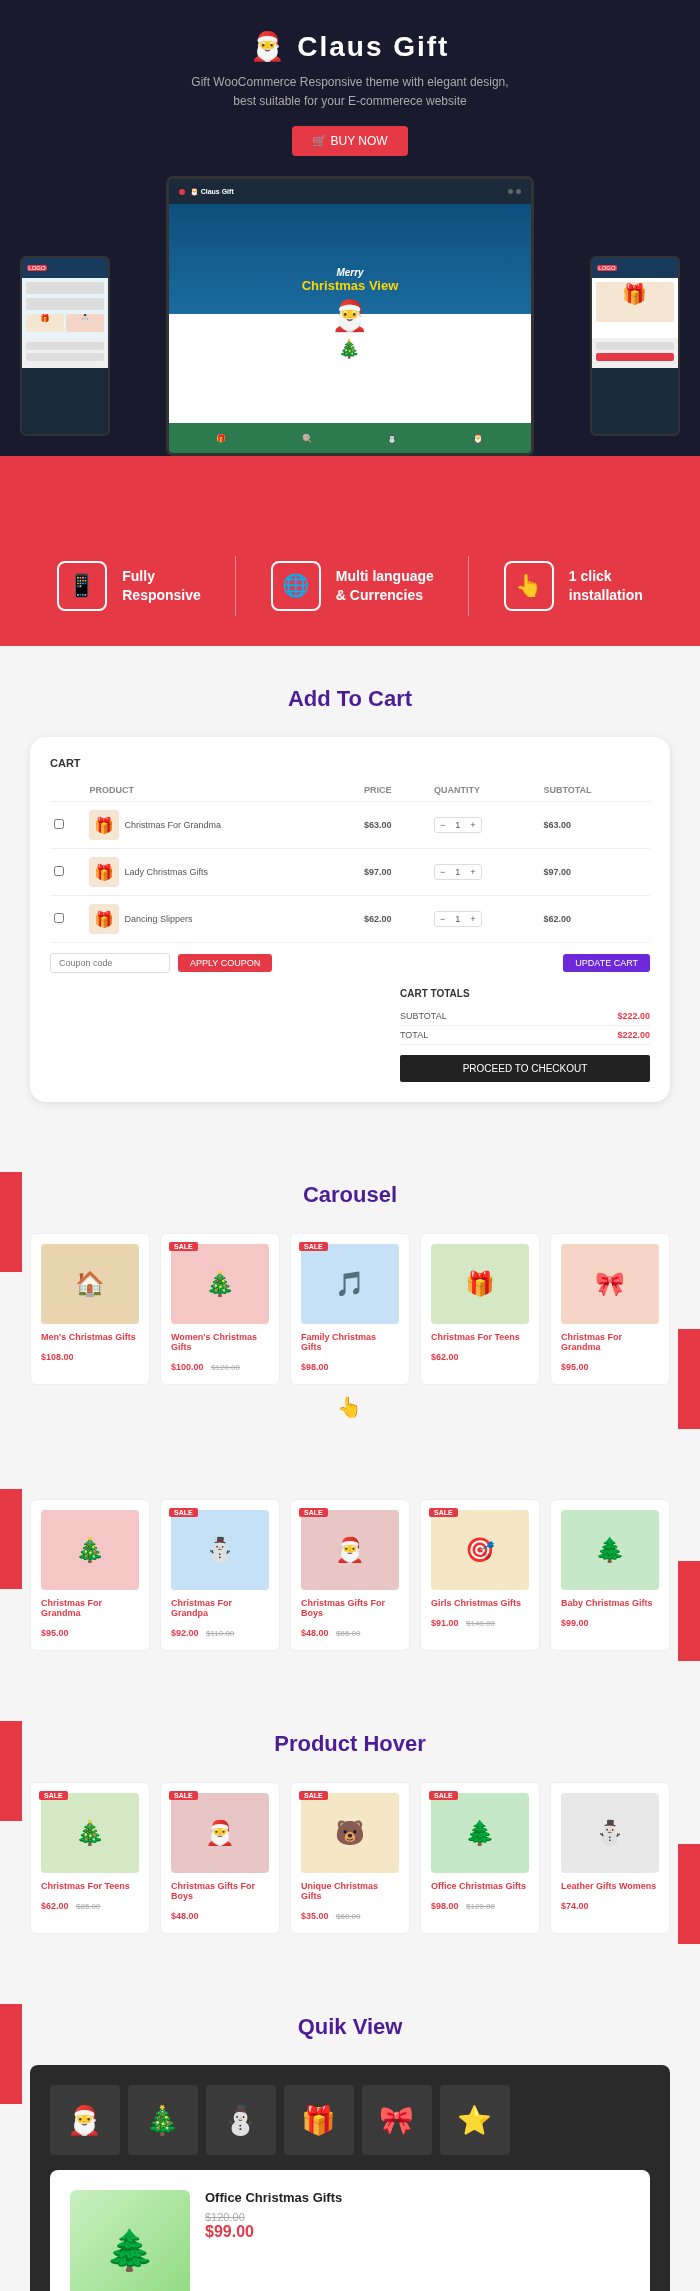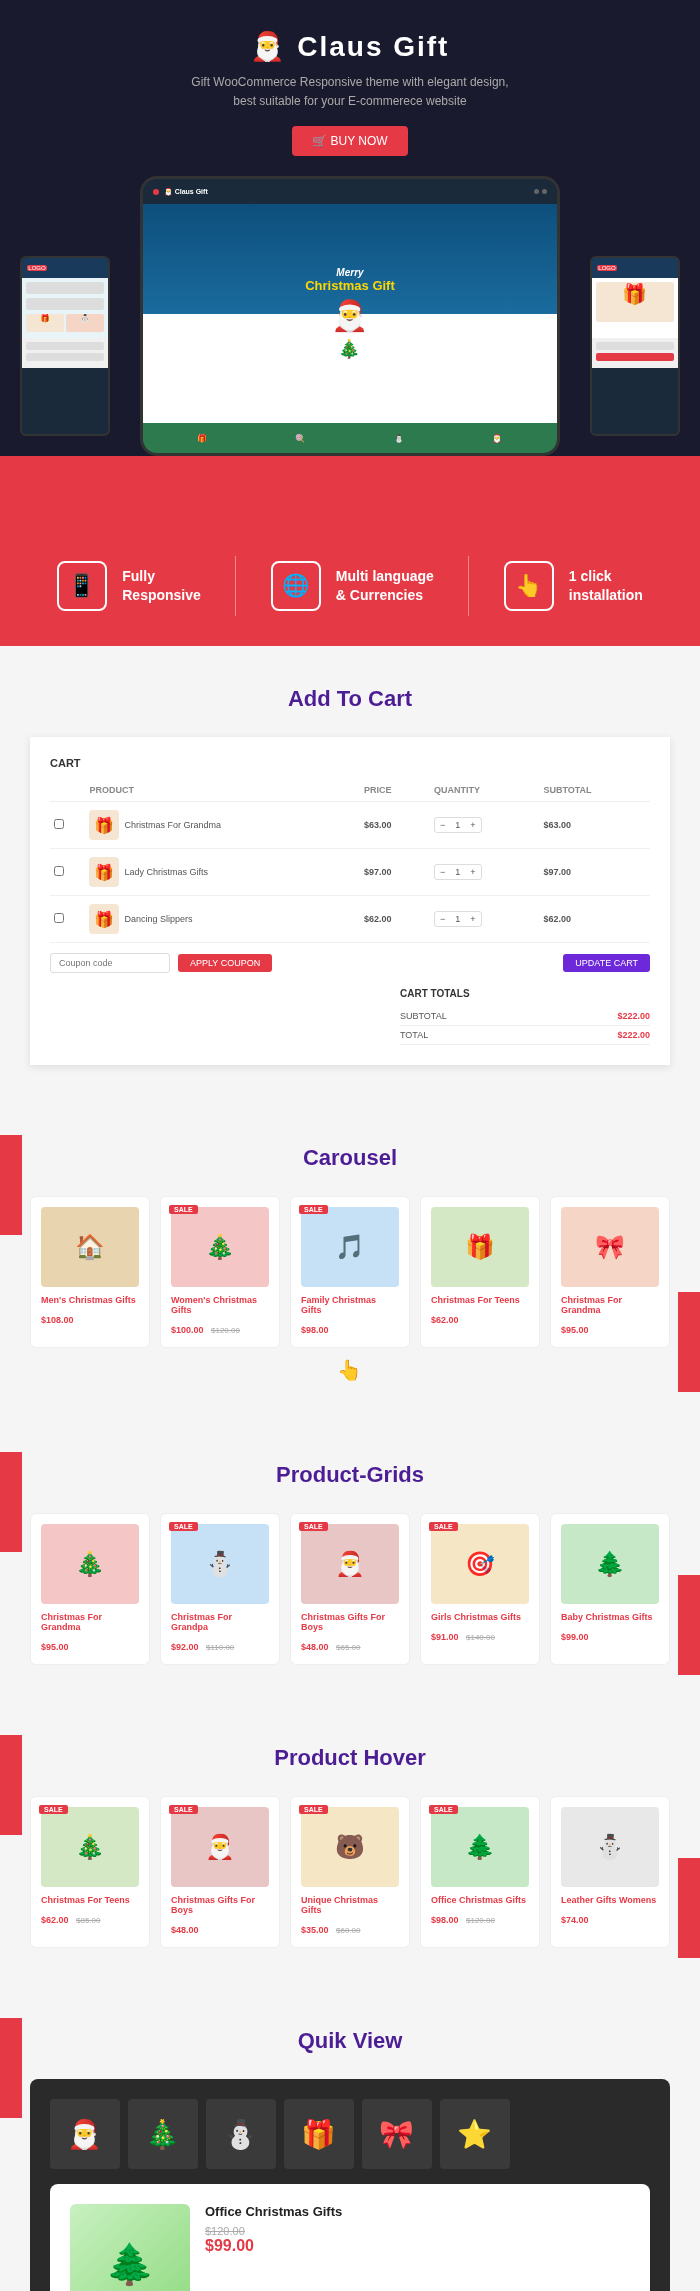--- a/index.html
+++ b/index.html
@@ -33,24 +33,24 @@
       color: white;
       border: none;
       padding: 8px 20px;
       border-radius: 4px;
       font-size: 12px;
       cursor: pointer;
       margin-bottom: 20px;
       display: inline-block;
     }
     .hero-mockup {
-      width: 420px;
+      width: 368px;
       height: 280px;
       background: linear-gradient(135deg, #1a3a5c, #0d2137);
-      border-radius: 17px;
+      border-radius: 7px;
       margin: 0 auto;
       position: relative;
       border: 3px solid #333;
       overflow: hidden;
       display: flex;
       flex-direction: column;
     }
     .mockup-header {
       background: #1a2a3a;
       height: 25px;
@@ -105,21 +105,21 @@
       text-align: center;
       font-size: 22px;
       font-weight: 700;
       color: #4c1d95;
       margin-bottom: 25px;
     }
 
     
     .cart-container {
       background: white;
-      border-radius: 0;
+      border-radius: 16px;
       padding: 20px;
       margin: 0 10px;
       box-shadow: 0 2px 8px rgba(0,0,0,0.1);
     }
     .cart-label {
       font-size: 11px;
       font-weight: bold;
       color: #333;
       margin-bottom: 10px;
       text-transform: uppercase;
@@ -418,21 +418,21 @@
         <div class="mockup-dot"></div>
         <div style="font-size:7px; color:white; font-weight:bold;">🎅 Claus Gift</div>
         <div style="margin-left:auto; display:flex; gap:3px;">
           <div style="width:5px; height:5px; background:#666; border-radius:50%;"></div>
           <div style="width:5px; height:5px; background:#666; border-radius:50%;"></div>
         </div>
       </div>
       <div class="mockup-body">
         <div style="text-align:center;">
           <div style="color:#fff; font-size:10px; font-style:italic; font-weight:600;">Merry</div>
-          <div style="color:#ffd700; font-size:13px; font-weight:900;">Christmas Gift</div>
+          <div style="color:#ffd700; font-size:13px; font-weight:900;">Christmas View</div>
           <div style="font-size:30px; margin: 5px 0;">🎅</div>
           <div style="font-size:18px;">🎄</div>
         </div>
       </div>
       <div style="background:#2d7a4f; height:30px; display:flex; justify-content:space-around; align-items:center; padding: 0 10px;">
         <span style="font-size:8px; color:white;">🎁</span>
         <span style="font-size:8px; color:white;">🍭</span>
         <span style="font-size:8px; color:white;">⛄</span>
         <span style="font-size:8px; color:white;">🎅</span>
       </div>
@@ -551,20 +551,21 @@
     <div class="cart-totals">
       <div class="cart-totals-title">CART TOTALS</div>
       <div class="totals-row">
         <span>SUBTOTAL</span>
         <span class="price-red">$222.00</span>
       </div>
       <div class="totals-row">
         <span>TOTAL</span>
         <span class="price-red">$222.00</span>
       </div>
+      <button class="checkout-btn">PROCEED TO CHECKOUT</button>
     </div>
   </div>
 </div>
 
 <div class="section-wrapper carousel-bg">
   <div class="accent-block-left"></div>
   <h2 class="section-title">Carousel</h2>
   <div class="products-row" id="carousel-products">
       <div class="product-card">
 
@@ -611,21 +612,20 @@
       
     </div>
   </div>
     </div>
   <div class="cursor-hint">👆</div>
   <div class="accent-block-right"></div>
 </div>
 
 <div class="section-wrapper">
   <div class="accent-block-left"></div>
-  <h2 class="section-title">Product-Grids</h2>
   <div class="grid-5" id="grid-products">
       <div class="product-card">
 
     <div class="product-img" style="background:#f5c6c6;">🎄</div>
     <div class="product-name">Christmas For Grandma</div>
     <div>
       <span class="product-price">$95.00</span>
       
     </div>
   </div>

